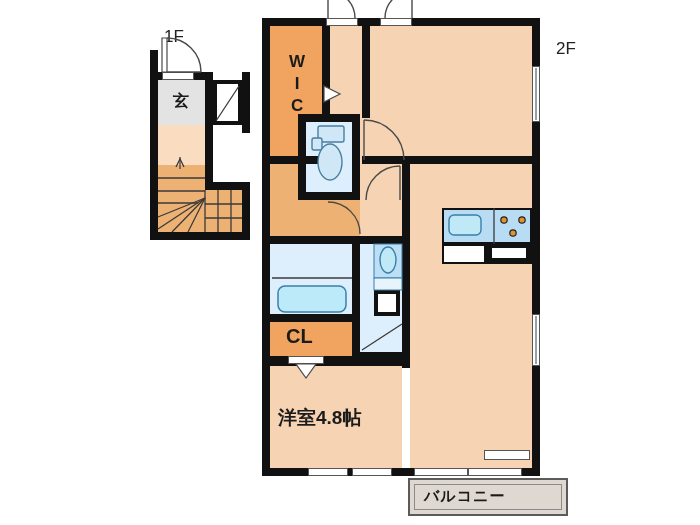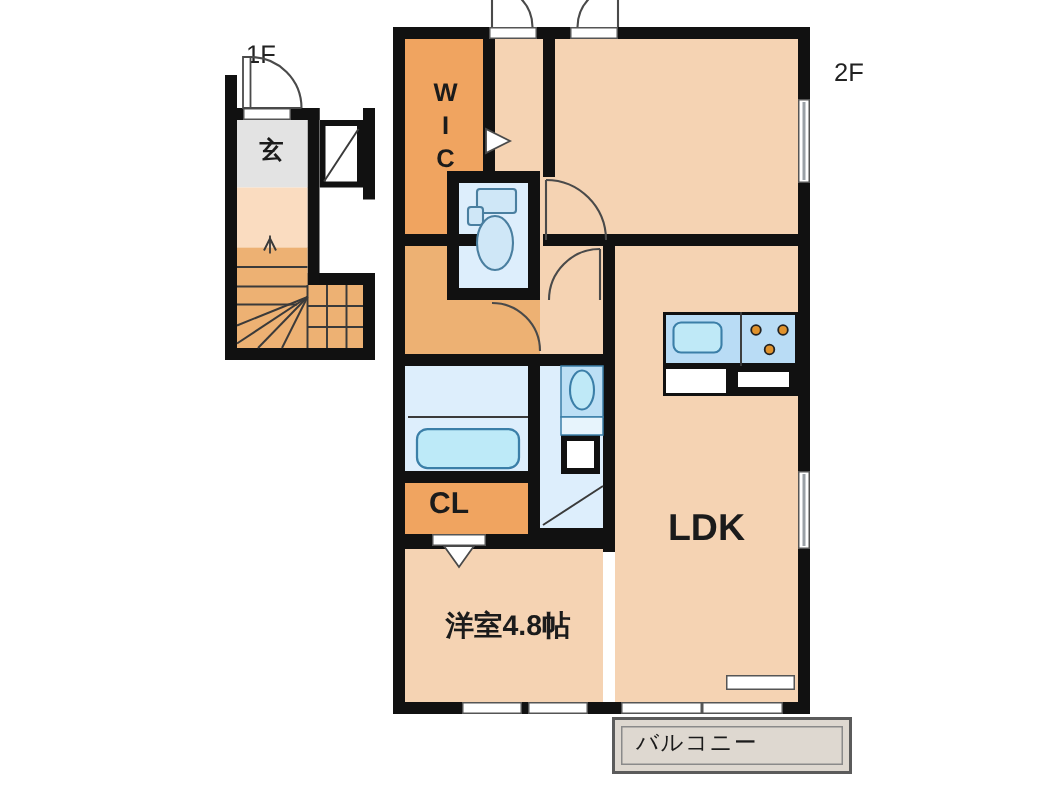--- a/index.html
+++ b/index.html
@@ -31,21 +31,21 @@
 
   
   .lbl{position:absolute;color:#1b1b1b;font-weight:700;letter-spacing:0;
        white-space:nowrap;line-height:1;}
   .lbl-floor{font-size:17px;font-weight:400;color:#222;}
   .lbl-room{font-size:19px;}
   .lbl-ldk{font-size:25px;text-align:center;}
   .lbl-cl{font-size:20px;}
   .lbl-wic{font-size:17px;text-align:center;line-height:1.12;}
   .lbl-gen{font-size:16px;}
-  .lbl-balc{font-size:15px;font-weight:400;letter-spacing:1px;}
+  .lbl-balc{font-size:15px;font-weight:700;letter-spacing:1px;}
 
   svg.arc{position:absolute;overflow:visible;}
   .arcp{fill:none;stroke:#4a4a4a;stroke-width:1.4;}
   .doorleaf{fill:#ffffff;stroke:#4a4a4a;stroke-width:1.2;}
   .fixline{stroke:#3a3a3a;stroke-width:1.3;fill:none;}
   .sinkbowl{fill:#bfe9f7;stroke:#3b7fa8;stroke-width:1.4;}
   .tub{fill:#bdeaf8;stroke:#3b7fa8;stroke-width:1.5;}
   .wc{fill:#cfe7f7;stroke:#4a7fa0;stroke-width:1.4;}
   .burner{fill:#e0922c;stroke:#222;stroke-width:1.2;}
 </style>
@@ -248,25 +248,24 @@
     <div class="abs white" style="left:180px;top:226px;width:44px;height:20px;border:2px solid #111;"></div>
     <div class="abs wall" style="left:224px;top:226px;width:46px;height:20px;"></div>
     <div class="abs white" style="left:230px;top:230px;width:34px;height:10px;"></div>
 
     <div class="lbl lbl-wic" style="left:22px;top:34px;width:26px;">
       <span style="writing-mode:vertical-rl;text-orientation:upright;letter-spacing:3px;">WIC</span>
     </div>
 
 
     <div class="lbl lbl-ldk" style="left:156px;top:322px;width:106px;">
-      <div>LDK</div>
     </div>
 
     <div class="lbl lbl-cl" style="left:24px;top:308px;">CL</div>
 
-    <div class="lbl lbl-room" style="left:16px;top:390px;margin-left:19px;">洋室4.8帖</div>
+    <div class="lbl lbl-room" style="left:16px;top:390px;">洋室4.8帖</div>
   </div>
 
   <div class="abs balcony" style="left:408px;top:478px;width:160px;height:38px;border:2px solid #5b5b5b;"></div>
   <div class="abs" style="left:414px;top:484px;width:148px;height:26px;border:1px solid #8a8a8a;"></div>
   <div class="lbl lbl-balc" style="left:424px;top:488px;">バルコニー</div>
 
 </div>
 
 </body></html>

